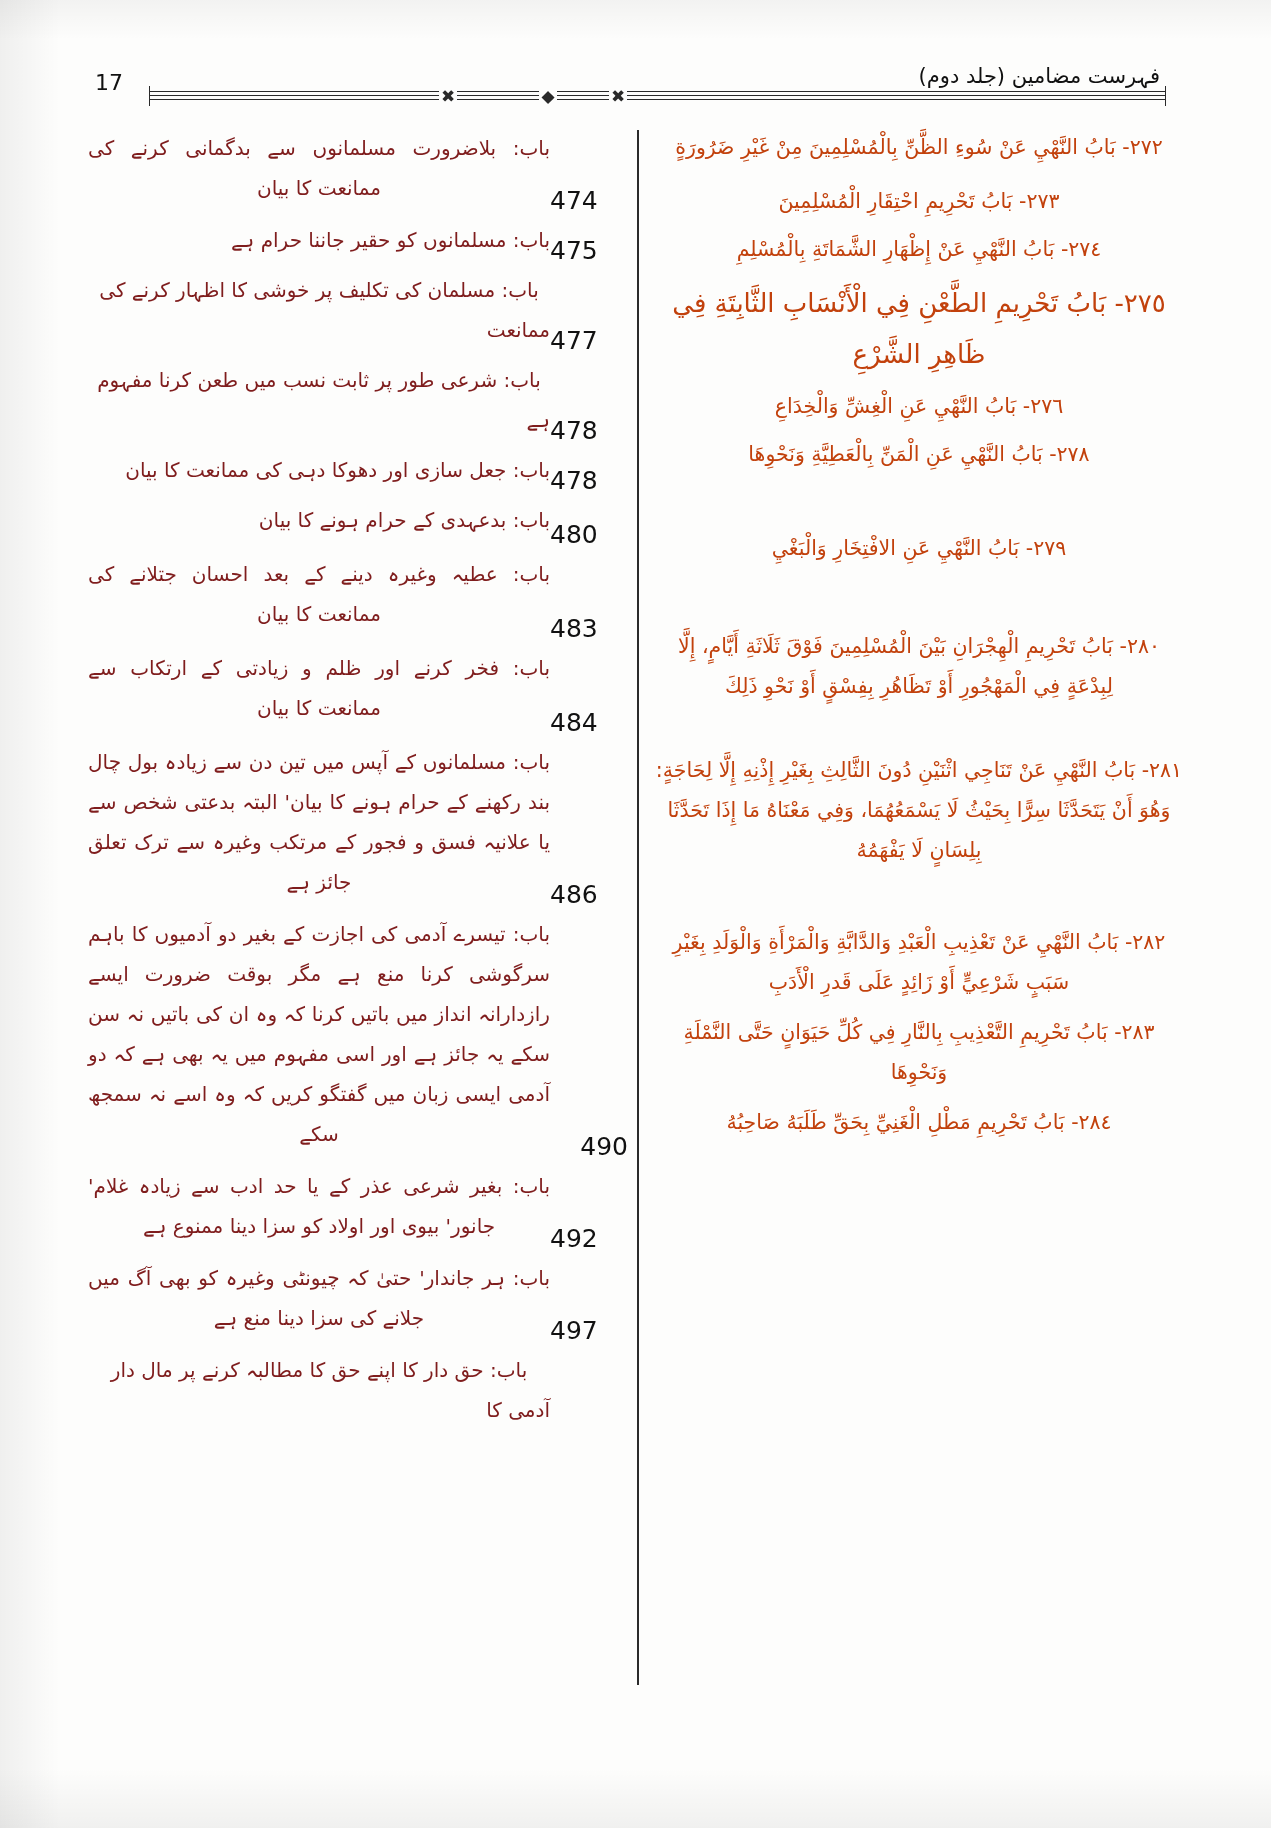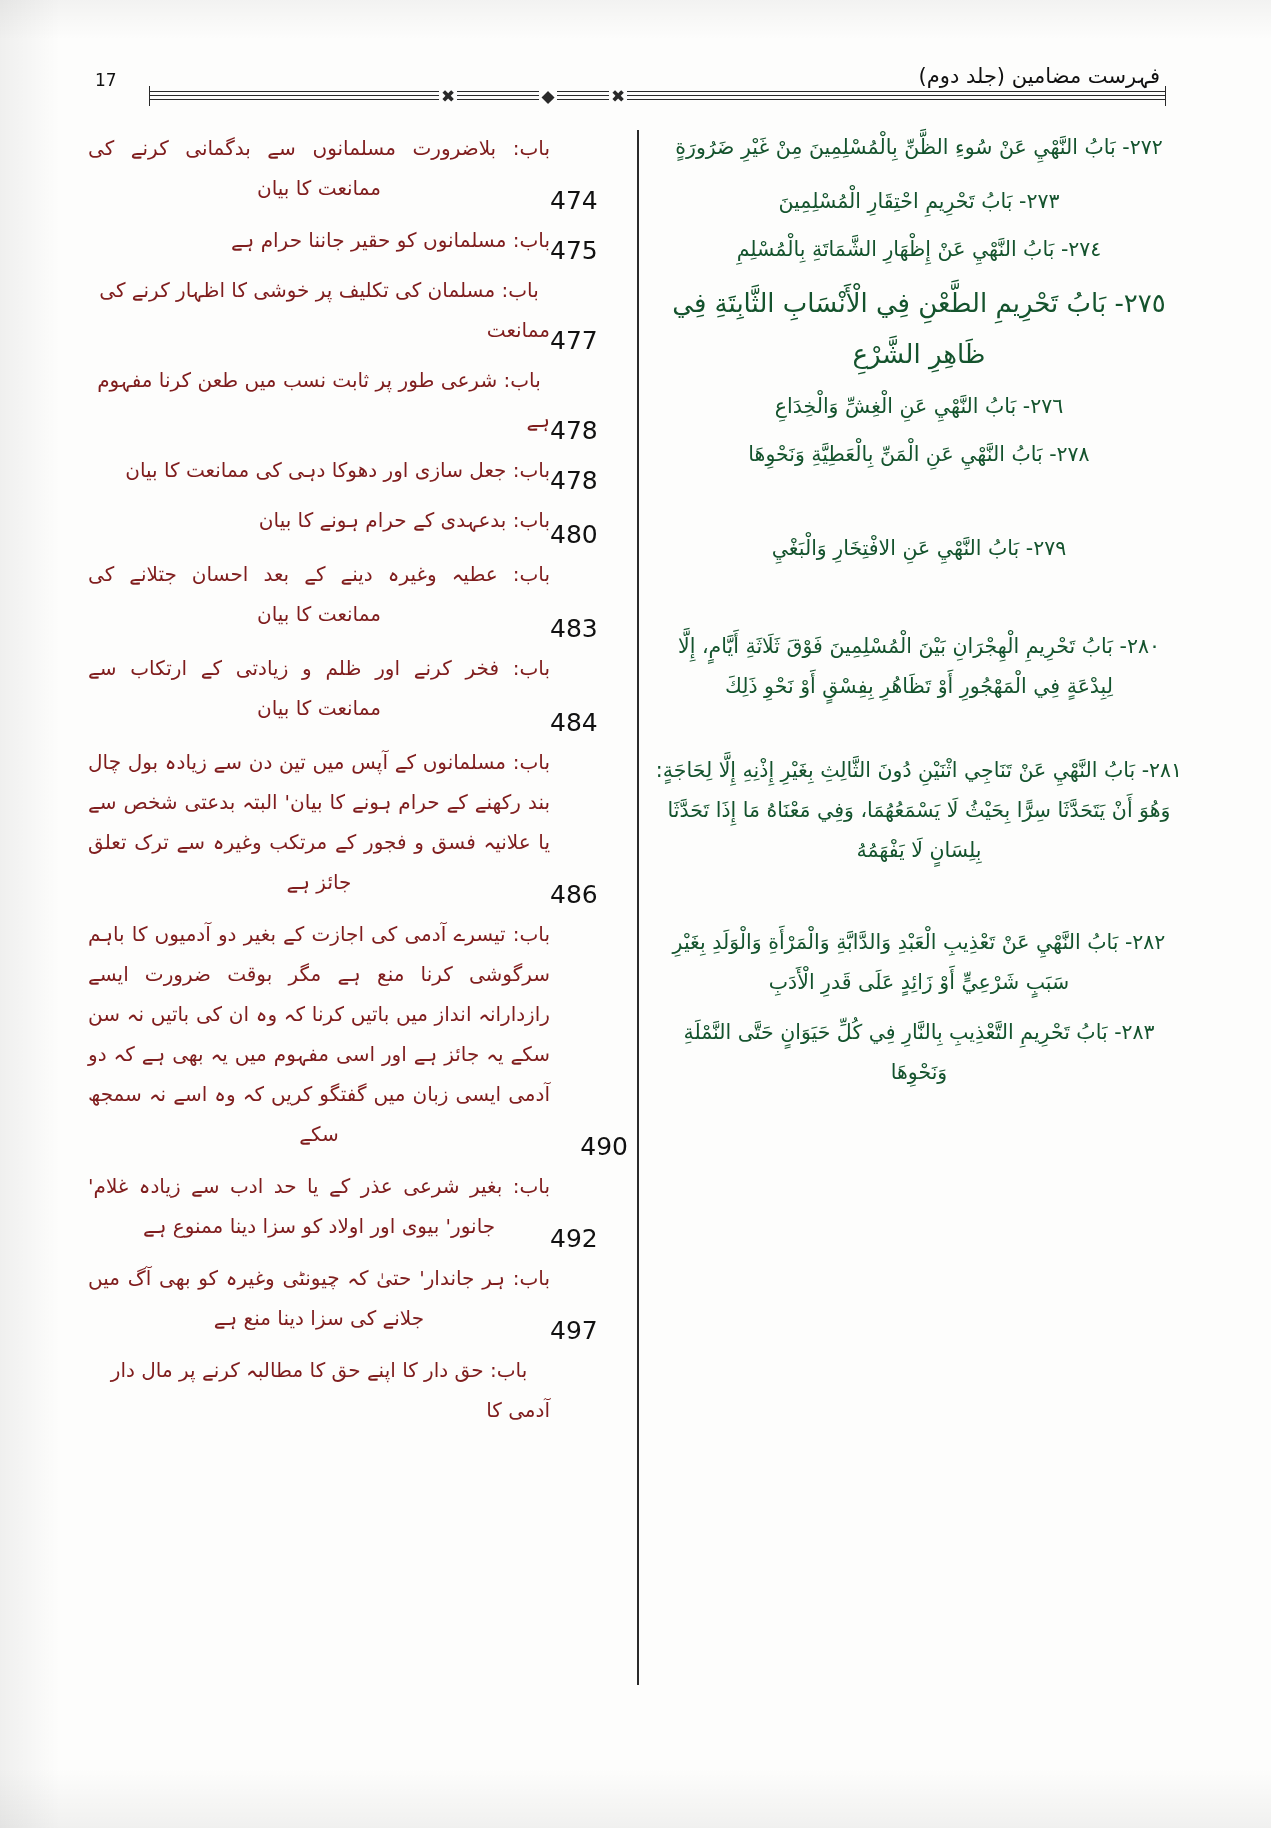--- a/index.html
+++ b/index.html
@@ -27,21 +27,21 @@
     position: absolute;
     left: 95px;
     right: 95px;
     top: 62px;
     height: 46px;
   }
   .page-number {
     position: absolute;
     left: 0;
     top: 8px;
-    font-size: 17px;
+    font-size: 22px;
     font-family: "DejaVu Sans", sans-serif;
     color: #111;
     letter-spacing: 0px;
   }
   .header-title {
     position: absolute;
     right: 16px;
     top: 2px;
     font-size: 21px;
     direction: rtl;
@@ -113,21 +113,21 @@
     position: absolute;
     left: 88px;
     top: 128px;
     width: 540px;
     direction: rtl;
   }
 
   .ar-entry {
     font-size: 20.5px;
     line-height: 1.95;
-    color: #14532d;
+    color: #c2410c;
     text-align: center;
     margin-bottom: 4px;
   }
 
   .ur-row {
     display: flex;
     flex-direction: row;
     align-items: flex-end;
     margin-bottom: 2px;
   }
@@ -206,20 +206,21 @@
     <div class="ar-entry" style="margin-bottom:8px;">٢٧٣- بَابُ تَحْرِيمِ احْتِقَارِ الْمُسْلِمِينَ</div>
     <div class="ar-entry" style="margin-bottom:8px;">٢٧٤- بَابُ النَّهْيِ عَنْ إِظْهَارِ الشَّمَاتَةِ بِالْمُسْلِمِ</div>
     <div class="ar-entry" style="font-size:26px;margin-bottom:8px;">٢٧٥- بَابُ تَحْرِيمِ الطَّعْنِ فِي الْأَنْسَابِ الثَّابِتَةِ فِي ظَاهِرِ الشَّرْعِ</div>
     <div class="ar-entry" style="margin-bottom:8px;">٢٧٦- بَابُ النَّهْيِ عَنِ الْغِشِّ وَالْخِدَاعِ</div>
     <div class="ar-entry" style="margin-bottom:54px;">٢٧٨- بَابُ النَّهْيِ عَنِ الْمَنِّ بِالْعَطِيَّةِ وَنَحْوِهَا</div>
     <div class="ar-entry" style="margin-bottom:58px;">٢٧٩- بَابُ النَّهْيِ عَنِ الافْتِخَارِ وَالْبَغْيِ</div>
     <div class="ar-entry" style="margin-bottom:44px;">٢٨٠- بَابُ تَحْرِيمِ الْهِجْرَانِ بَيْنَ الْمُسْلِمِينَ فَوْقَ ثَلَاثَةِ أَيَّامٍ، إِلَّا لِبِدْعَةٍ فِي الْمَهْجُورِ أَوْ تَظَاهُرِ بِفِسْقٍ أَوْ نَحْوِ ذَلِكَ</div>
     <div class="ar-entry" style="margin-bottom:52px;">٢٨١- بَابُ النَّهْيِ عَنْ تَنَاجِي اثْنَيْنِ دُونَ الثَّالِثِ بِغَيْرِ إِذْنِهِ إِلَّا لِحَاجَةٍ: وَهُوَ أَنْ يَتَحَدَّثَا سِرًّا بِحَيْثُ لَا يَسْمَعُهُمَا، وَفِي مَعْنَاهُ مَا إِذَا تَحَدَّثَا بِلِسَانٍ لَا يَفْهَمُهُ</div>
     <div class="ar-entry" style="margin-bottom:10px;">٢٨٢- بَابُ النَّهْيِ عَنْ تَعْذِيبِ الْعَبْدِ وَالدَّابَّةِ وَالْمَرْأَةِ وَالْوَلَدِ بِغَيْرِ سَبَبٍ شَرْعِيٍّ أَوْ زَائِدٍ عَلَى قَدرِ الْأَدَبِ</div>
     <div class="ar-entry" style="margin-bottom:10px;">٢٨٣- بَابُ تَحْرِيمِ التَّعْذِيبِ بِالنَّارِ فِي كُلِّ حَيَوَانٍ حَتَّى النَّمْلَةِ وَنَحْوِهَا</div>
+    <div class="ar-entry">٢٨٤- بَابُ تَحْرِيمِ مَطْلِ الْغَنِيِّ بِحَقِّ طَلَبَهُ صَاحِبُهُ</div>
   </div>
 
   <div class="col-ur">
 
     <div class="ur-row">
       <div class="ur-page">474</div>
       <div class="ur-text" style="margin-bottom:10px;">باب: بلاضرورت مسلمانوں سے بدگمانی کرنے کی ممانعت کا بیان</div>
     </div>
 
     <div class="ur-row">

